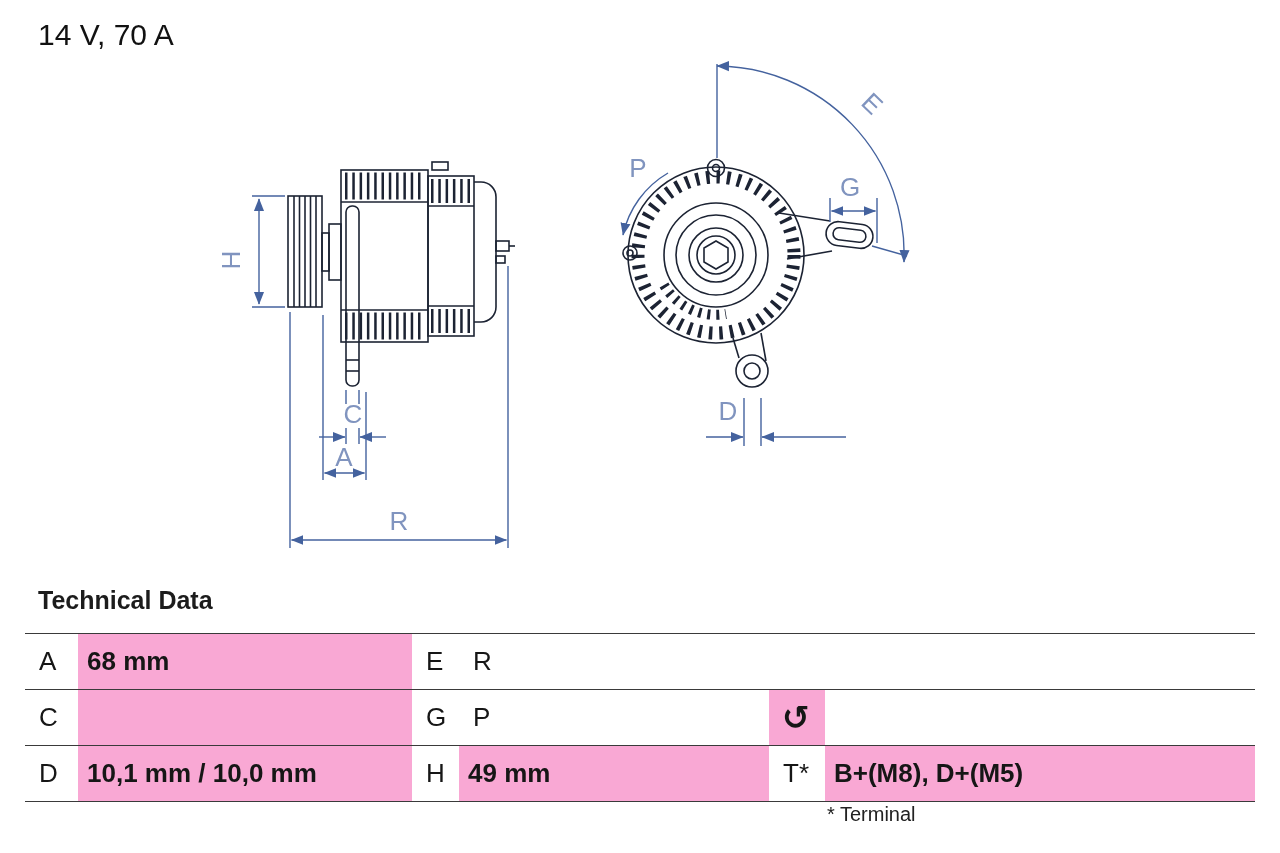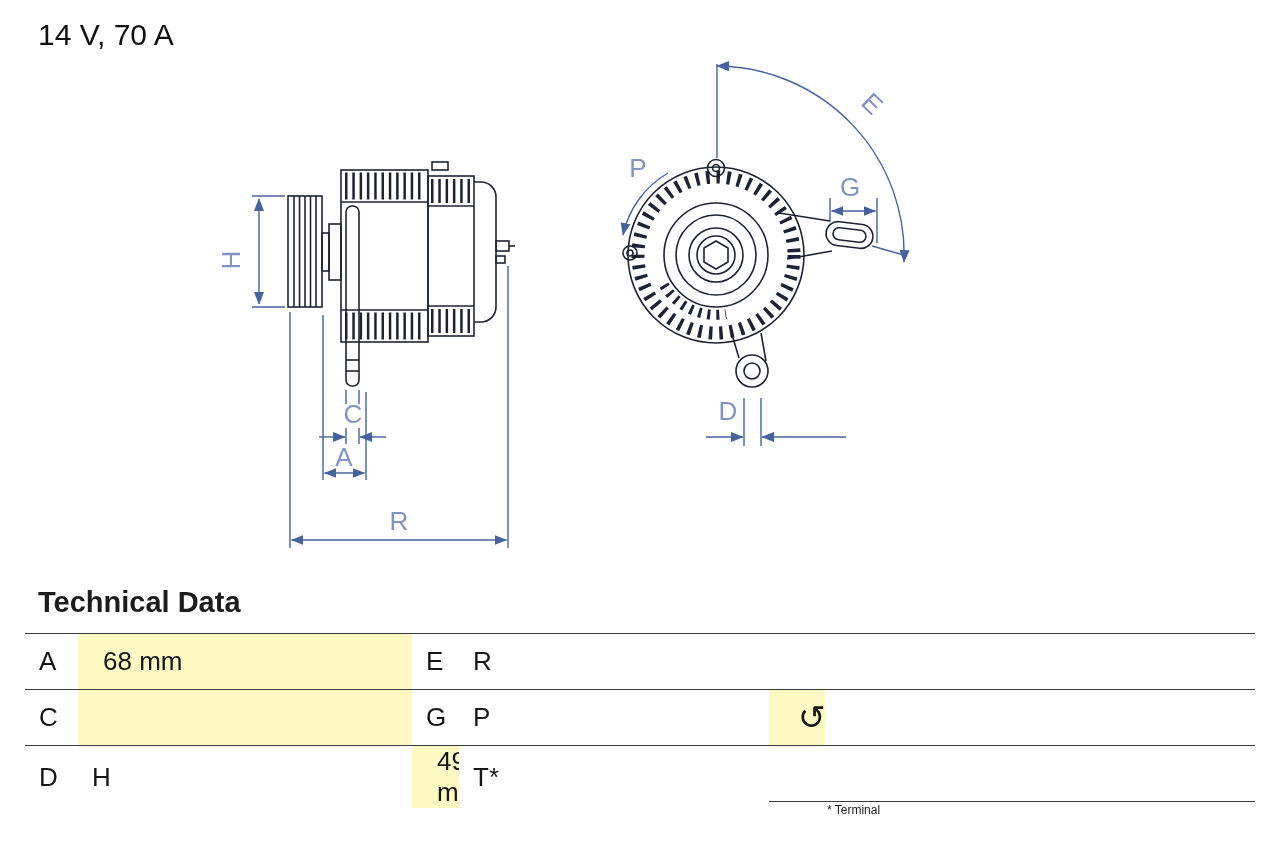--- a/index.html
+++ b/index.html
@@ -1,29 +1,29 @@
 <!DOCTYPE html>
 <html><head>
 <meta charset="utf-8">
 <style>
   html,body{margin:0;padding:0;background:#fff;}
   .page{position:relative;width:1280px;height:853px;background:#fff;overflow:hidden;
         font-family:"Liberation Sans",sans-serif;color:#1a1a1a;}
   .title{position:absolute;left:38px;top:18px;font-size:30px;font-weight:400;color:#111;}
   .drawing{position:absolute;left:0;top:0;}
-  .td-heading{position:absolute;left:38px;top:586px;font-size:29px;font-weight:700;color:#1c1c1c;text-align:right;}
+  .td-heading{position:absolute;left:38px;top:586px;font-size:25px;font-weight:700;color:#1c1c1c;text-align:right;}
   .td-table{position:absolute;left:25px;top:633px;width:1230px;border-bottom:1px solid #3a3a3a;}
   .tr{display:grid;grid-template-columns:53px 334px 47px 310px 56px 1fr;height:55px;
       border-top:1px solid #3a3a3a;}
   .td{display:flex;align-items:center;font-size:26px;color:#161616;}
   .td.key{background:#ffffff;padding-left:14px;}
-  .td.val{background:#fef9c3;padding-left:25px;}
+  .td.val{background:#f9a8d4;padding-left:9px;font-weight:bold;}
   .rot-icon{font-size:33px;line-height:1;padding-left:4px;color:#161616;
             font-family:"DejaVu Sans",sans-serif;}
-  .footnote{position:absolute;left:827px;top:803px;font-size:12px;color:#222;}
+  .footnote{position:absolute;left:827px;top:803px;font-size:20px;color:#222;}
   text{font-family:"Liberation Sans","DejaVu Sans",sans-serif;}
 </style>
 </head>
 <body>
 
 <div class="page">
 
   <div class="title">14 V, 70 A</div>
 
   <svg class="drawing" width="1280" height="570" viewBox="0 0 1280 570">
@@ -163,21 +163,23 @@
       <div class="td key">C</div>
       <div class="td val"></div>
       <div class="td key">G</div>
       <div class="td key">P</div>
       <div class="td val">
         <span class="rot-icon">↺</span>
       </div>
     </div>
     <div class="tr">
       <div class="td key">D</div>
+      <div class="td val">10,1 mm / 10,0 mm</div>
       <div class="td key">H</div>
       <div class="td val">49 mm</div>
       <div class="td key">T*</div>
+      <div class="td val">B+(M8), D+(M5)</div>
     </div>
   </div>
 
   <div class="footnote">* Terminal</div>
 
 </div>
 
 </body></html>

